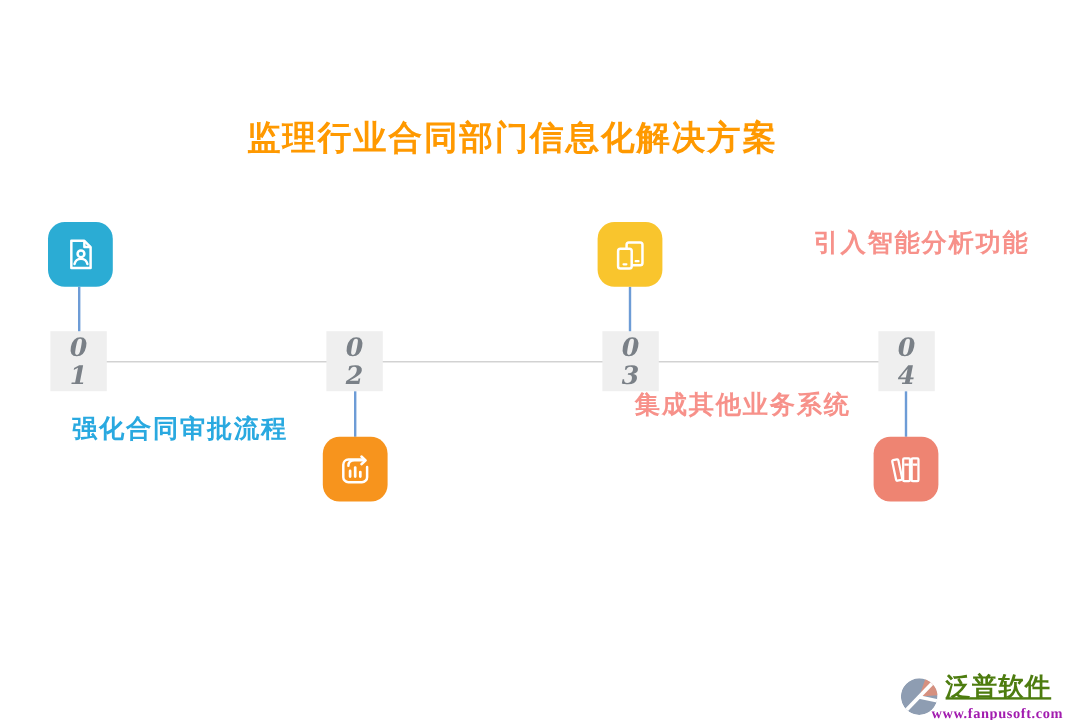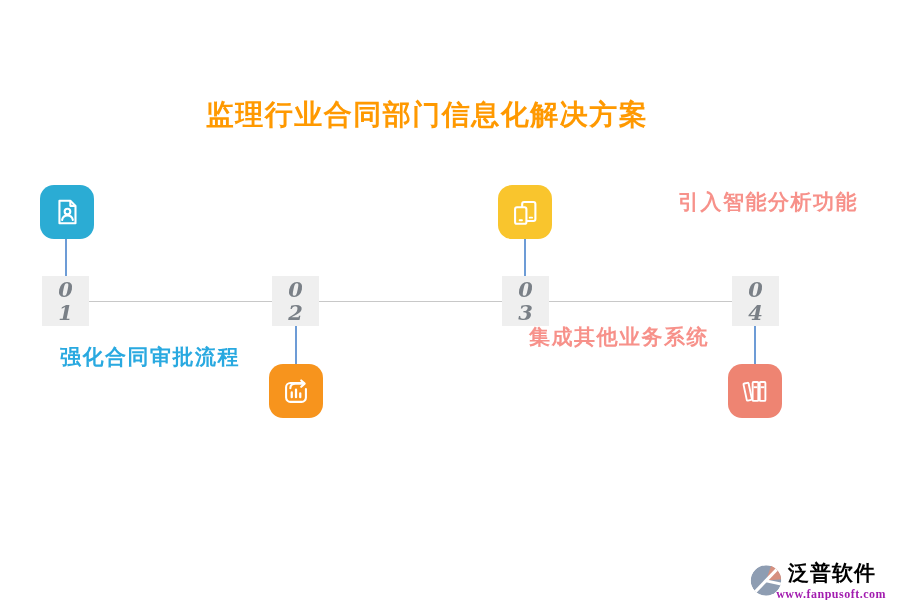--- a/index.html
+++ b/index.html
@@ -33,22 +33,22 @@
 
   .step-label { position:absolute; font-size:21px; font-weight:bold; letter-spacing:1.5px;
                 white-space:nowrap; }
   .l1 { left:60px;  top:331px; }
   .l2 { left:296px; top:174px; }
   .l3 { left:529px; top:311px; }
   .l4 { left:678px; top:176px; }
 
   .footer { position:absolute; left:746px; top:548px; width:140px; }
   .footer .logo-mark { position:absolute; left:0; top:2px; }
-  .brand-name { margin-left:42px; font-size:21px; font-weight:bold; color:#000000;
-                letter-spacing:1px; line-height:26px; }
+  .brand-name { margin-left:42px; font-size:21px; font-weight:bold; color:#4d7c0f;
+                letter-spacing:1px; line-height:26px;text-decoration:underline; }
   .brand-site { margin-top:1px; text-align:right; font-size:12px; font-weight:bold;
                 color:#a21caf; font-family:"Liberation Serif", serif; letter-spacing:0.5px; }
 
   svg { display:block; }
 </style>
 </head>
 <body>
 
 <div class="canvas">
 

